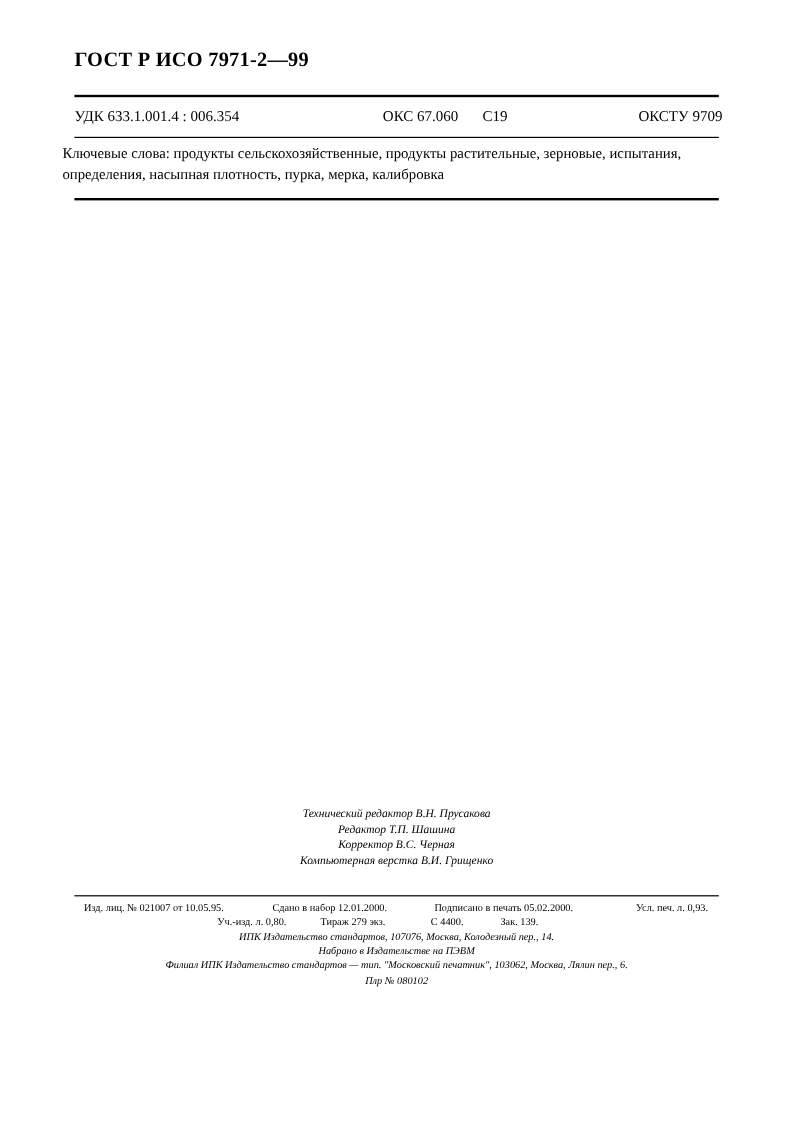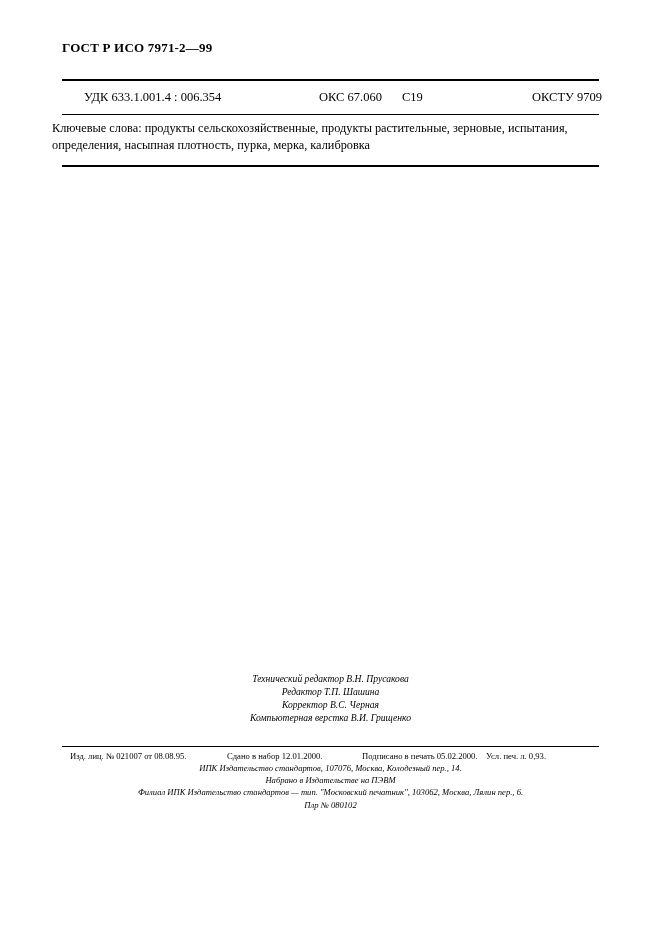--- a/index.html
+++ b/index.html
@@ -25,21 +25,21 @@
     top: 0;
     width: 661px;
     height: 936px;
   }
 
   
   .doc-title {
     position: absolute;
     left: 62px;
     top: 40px;
-    font-size: 13px;
+    font-size: 17px;
     font-weight: bold;
     letter-spacing: 0.2px;
     white-space: nowrap;
   }
 
   .rule {
     position: absolute;
     left: 62px;
     width: 537px;
     background: #000000;
@@ -51,21 +51,21 @@
   
   .codes {
     position: absolute;
     left: 62px;
     top: 90px;
     width: 537px;
     height: 20px;
     font-size: 12.5px;
   }
   .codes span { position: absolute; top: 0; white-space: nowrap; }
-  .code-udk   { left: 0px; margin-left: 22px; }
+  .code-udk   { left: 0px; }
   .code-oks   { left: 222px; margin-left: 35px; }
   .code-c     { left: 340px; }
   .code-okstu { left: 470px; }
 
   
   .keywords {
     position: absolute;
     left: 52px;
     top: 120px;
     width: 537px;
@@ -107,21 +107,21 @@
   }
   .prod-line1 {
     position: relative;
     display: block;
     height: 12px;
   }
   .prod-line1 span { position: absolute; top: 0; white-space: nowrap; }
   .pl1-a { left: 8px; }
   .pl1-b { left: 165px; }
   .pl1-c { left: 300px; }
-  .pl1-d { left: 424px; text-align: center; }
+  .pl1-d { left: 468px; text-align: center; }
 
   .prod-line2 {
     position: relative;
     display: block;
     height: 12px;
   }
   .prod-line2 span { position: absolute; top: 0; white-space: nowrap; }
   .pl2-a { left: 119px; }
   .pl2-b { left: 205px; }
   .pl2-c { left: 297px; }
@@ -156,24 +156,30 @@
       <div class="credit it">Технический редактор В.Н. Прусакова</div>
       <div class="credit it">Редактор Т.П. Шашина</div>
       <div class="credit it">Корректор В.С. Черная</div>
       <div class="credit it">Компьютерная верстка В.И. Грищенко</div>
     </div>
 
     <div class="prod-rule"></div>
 
     <div class="production">
       <span class="prod-line1">
-        <span class="pl1-a">Изд. лиц. № 021007 от 08.08.95.</span>
+        <span class="pl1-a">Изд. лиц. № 021007 от 10.05.95.</span>
         <span class="pl1-b">Сдано в набор 12.01.2000.</span>
         <span class="pl1-c">Подписано в печать 05.02.2000.</span>
         <span class="pl1-d">Усл. печ. л. 0,93.</span>
+      </span>
+      <span class="prod-line2">
+        <span class="pl2-a">Уч.-изд. л. 0,80.</span>
+        <span class="pl2-b">Тираж 279 экз.</span>
+        <span class="pl2-c">С 4400.</span>
+        <span class="pl2-d">Зак. 139.</span>
       </span>
       <span class="prod-center">ИПК Издательство стандартов, 107076, Москва, Колодезный пер., 14.</span>
       <span class="prod-center">Набрано в Издательстве на ПЭВМ</span>
       <span class="prod-center">Филиал ИПК Издательство стандартов — тип. "Московский печатник", 103062, Москва, Лялин пер., 6.</span>
       <span class="prod-center">Плр № 080102</span>
     </div>
 
   </div>
 </div>
 

